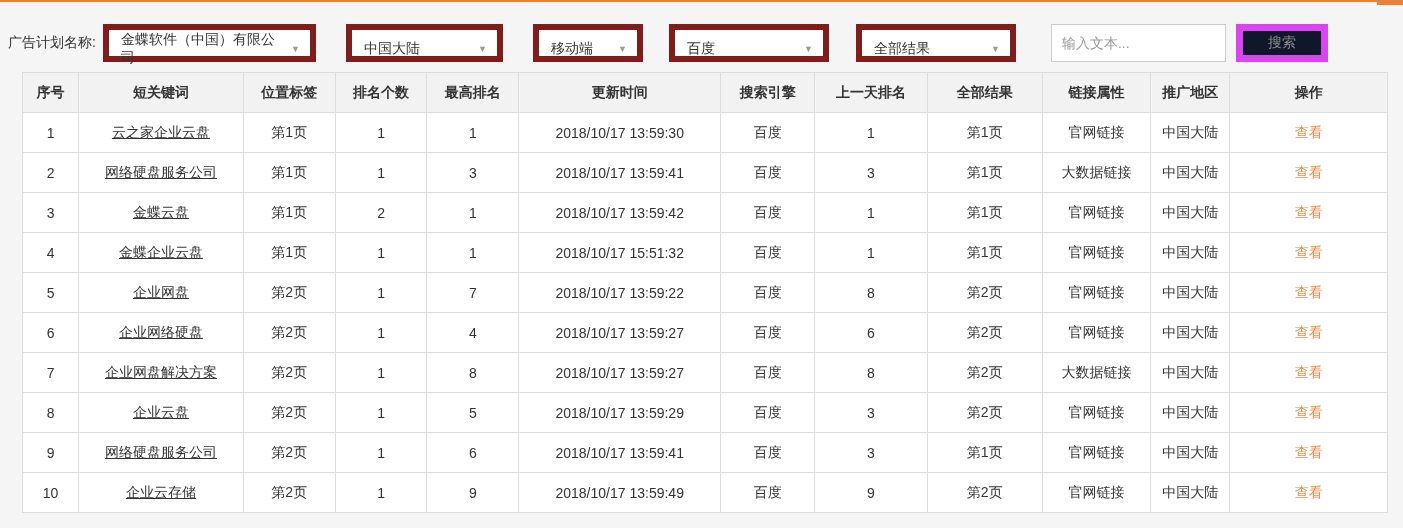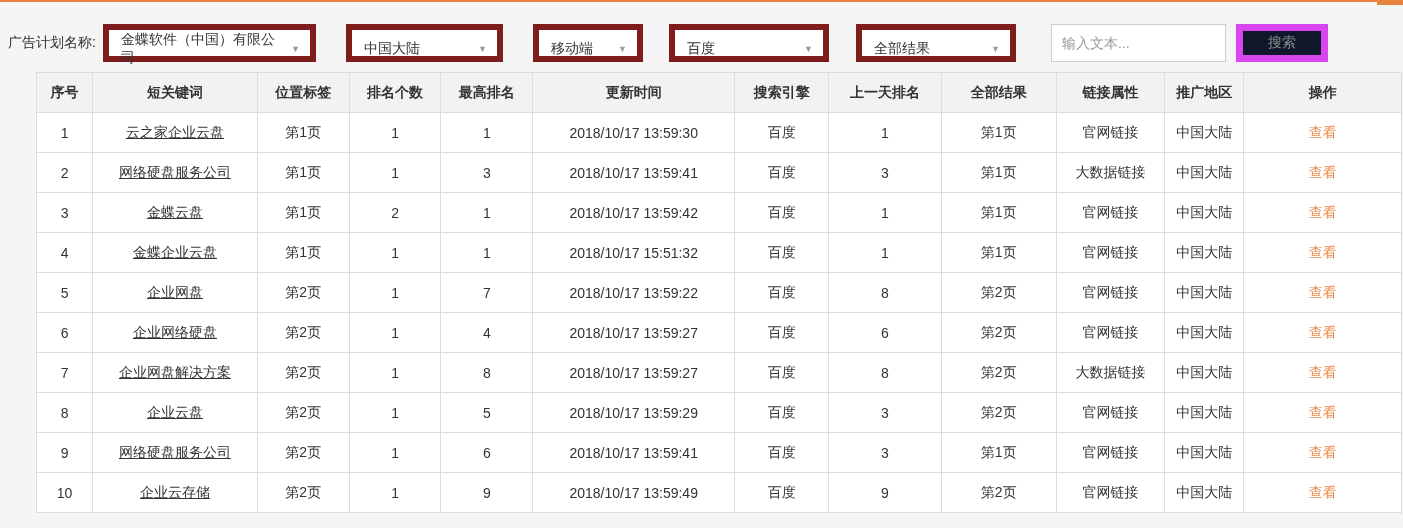--- a/index.html
+++ b/index.html
@@ -35,21 +35,21 @@
     width: 175px; height: 38px; border: 1px solid #ccc; background: #fff;
     padding: 0 10px; font: inherit; color: #333; margin-right: 10px;
   }
   .text-input::placeholder { color: #999; }
   .search-btn {
     width: 92px; height: 38px; background: #0f172a; border: 7px solid #d946ef;
     color: #8c8c8c; font: inherit; cursor: pointer;
   }
 
   
-  .table-wrap { position: absolute; top: 72px; left: 24px; padding-left: 12px; }
+  .table-wrap { position: absolute; top: 72px; left: 10px; padding-left: 12px; }
   table { border-collapse: collapse; table-layout: fixed; width: 1366px; background: #fff; }
   th, td {
     border: 1px solid #dcdcdc; height: 40px;
     text-align: center; vertical-align: middle;
     overflow: hidden; white-space: nowrap; padding: 0 4px;
   }
   th { background: #f2f2f2; font-weight: bold; color: #333; }
   td { color: #333; }
   th:nth-child(1)  { width: 56px; }
   th:nth-child(2)  { width: 164px; }

